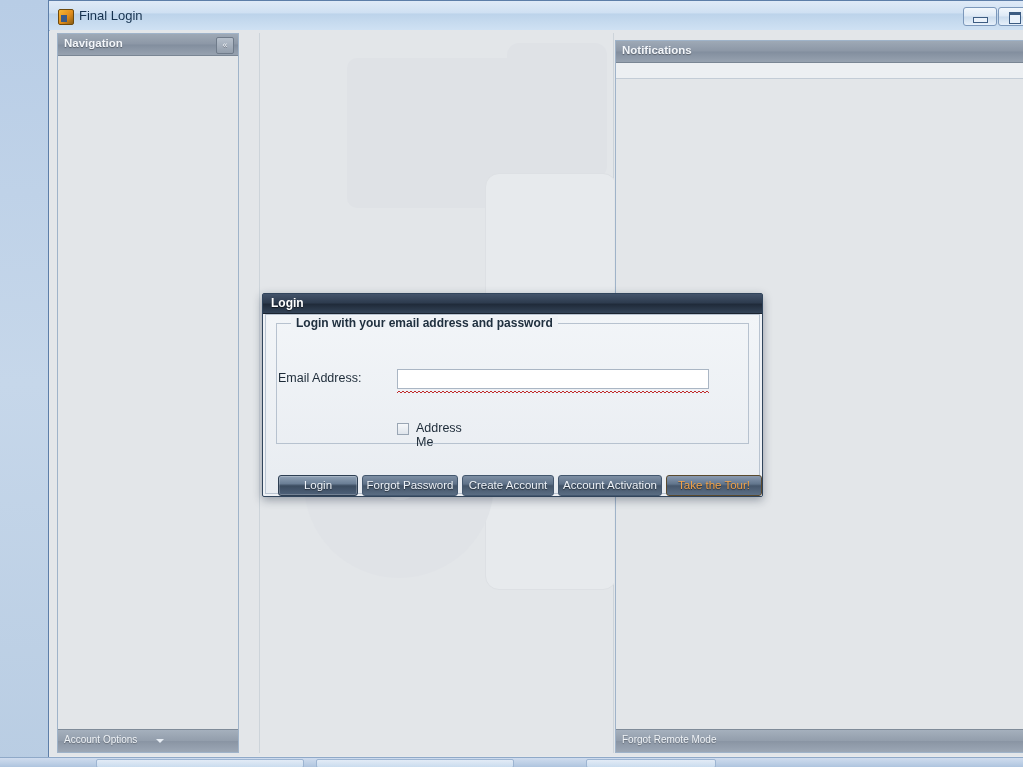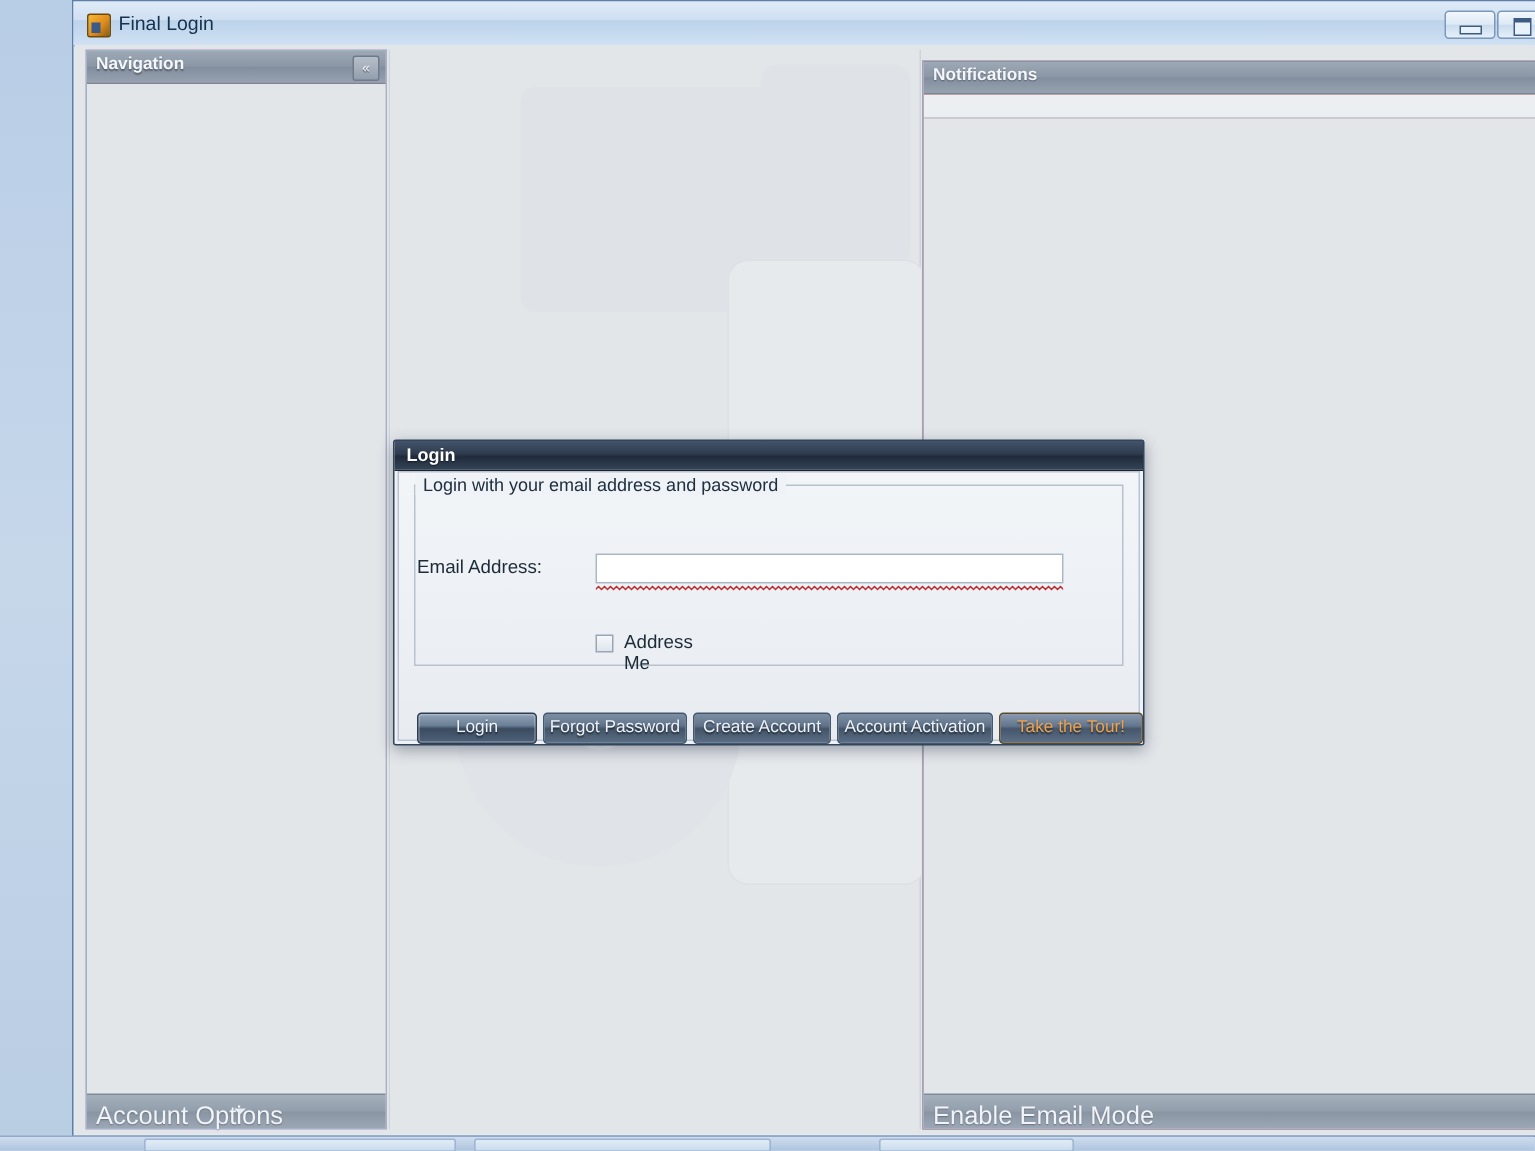--- a/index.html
+++ b/index.html
@@ -51,37 +51,37 @@
         background:linear-gradient(180deg,#f3a39b 0%,#e2665a 45%,#cf3a2c 55%,#e8796c 100%);
         border-color:#9d2b20;}
   #btn-close .x{position:absolute;left:0;right:0;top:1px;text-align:center;
         font-size:13px;font-weight:bold;color:#fff;line-height:15px;
         text-shadow:0 1px 1px rgba(0,0,0,.45);}
 
   
   #client{position:absolute;left:1px;top:29px;right:1px;bottom:1px;background:#e3e6e9;}
 
   
-  #nav-dock{position:absolute;left:7px;top:3px;width:201px;bottom:3px;
-            border:1px solid #9fb3c9;background:#f9a8d4;box-sizing:border-box;}
+  #nav-dock{position:absolute;left:7px;top:3px;width:182px;bottom:3px;
+            border:1px solid #9fb3c9;background:#fef9c3;box-sizing:border-box;}
   .dock-head{position:absolute;left:0;right:0;top:0;height:21px;
              background:linear-gradient(180deg,#9ea9b6 0%,#8c97a6 48%,#828e9e 52%,#97a2b0 100%);
              border-bottom:1px solid #7a8694;}
   .dock-head .dh-title{position:absolute;left:6px;top:3px;font-size:11.5px;font-weight:bold;
              color:#f3f6fa;text-shadow:0 1px 1px rgba(0,0,0,.35);}
   .dh-btn{position:absolute;right:4px;top:3px;width:16px;height:15px;
           border:1px solid #6f7b8a;border-radius:2px;
           background:linear-gradient(180deg,#b6c0cc,#939eac);
           color:#eef2f7;font-size:9px;line-height:14px;text-align:center;cursor:pointer;
           text-shadow:0 1px 0 rgba(0,0,0,.3);}
   .dock-body{position:absolute;left:0;right:0;top:22px;bottom:22px;background:#e3e6e9;}
   .dock-foot{position:absolute;left:0;right:0;bottom:0;height:22px;
              background:linear-gradient(180deg,#a5b0bd 0%,#939eac 48%,#8a95a4 52%,#9ca7b5 100%);
              border-top:1px solid #7f8b99;cursor:pointer;}
-  .dock-foot .df-label{position:absolute;left:6px;top:4px;font-size:17px;color:#f0f4f8;
+  .dock-foot .df-label{position:absolute;left:6px;top:4px;font-size:10px;color:#f0f4f8;
              text-shadow:0 1px 1px rgba(0,0,0,.3);}
   .df-caret{position:absolute;top:9px;width:0;height:0;
              border-left:4px solid transparent;border-right:4px solid transparent;
              border-top:4px solid #e7edf4;}
 
   
   #notif-dock{position:absolute;right:7px;top:10px;width:447px;bottom:3px;
             border:1px solid #9fb3c9;background:#b91c1c;box-sizing:border-box;}
   #notif-dock .notif-strip{position:absolute;left:0;right:0;top:22px;height:15px;
             background:#eceff2;border-bottom:1px solid #c3ccd6;}
@@ -117,22 +117,22 @@
       border-bottom:1px solid #1b2430;}
   #dlg-title .dt-text{position:absolute;left:8px;top:2px;font-size:12px;font-weight:bold;
       color:#ffffff;text-shadow:0 1px 1px rgba(0,0,0,.55);}
   #dlg-body{position:absolute;left:2px;right:2px;top:20px;bottom:2px;
       background:linear-gradient(180deg,#f2f5f8,#e8ecf1);
       border:1px solid #b9c4d1;box-sizing:border-box;}
 
   
   #group{position:absolute;left:10px;top:8px;right:10px;height:121px;
       border:1px solid #b7c2cf;box-sizing:border-box;}
-  #group-legend{position:absolute;left:0;top:-8px;padding:0 5px;
-      background:#eff2f6;font-size:12px;font-weight:normal;color:#20303f;}
+  #group-legend{position:absolute;left:14px;top:-8px;padding:0 5px;
+      background:#eff2f6;font-size:12px;font-weight:bold;color:#20303f;}
 
   .frow{position:absolute;left:12px;right:12px;height:21px;}
   .flabel{position:absolute;left:0;top:2px;font-size:12.5px;color:#1d2b38;}
   .finput{position:absolute;left:119px;width:312px;height:20px;
       border:1px solid #aab6c4;background:#ffffff;box-sizing:border-box;
       font-family:"Liberation Sans",sans-serif;font-size:12px;color:#111;
       padding:0 3px;outline:none;}
   .squiggle{position:absolute;left:119px;width:312px;height:4px;bottom:-4px;
       overflow:hidden;}
   .squiggle svg{display:block;}
@@ -213,21 +213,21 @@
       </div>
 
       <div id="notif-dock">
         <div class="dock-head">
           <span class="dh-title">Notifications</span>
           <span class="dh-btn">»</span>
         </div>
         <div class="notif-strip"></div>
         <div class="dock-body" style="top:38px;"></div>
         <div class="dock-foot">
-          <span class="df-label">Enable Email Mode</span>
+          <span class="df-label">Forgot Remote Mode</span>
         </div>
       </div>
 
     </div>
   </div>
 
   <div id="login-dialog">
     <div id="dlg-title">
       <span class="dt-text">Login</span>
     </div>

